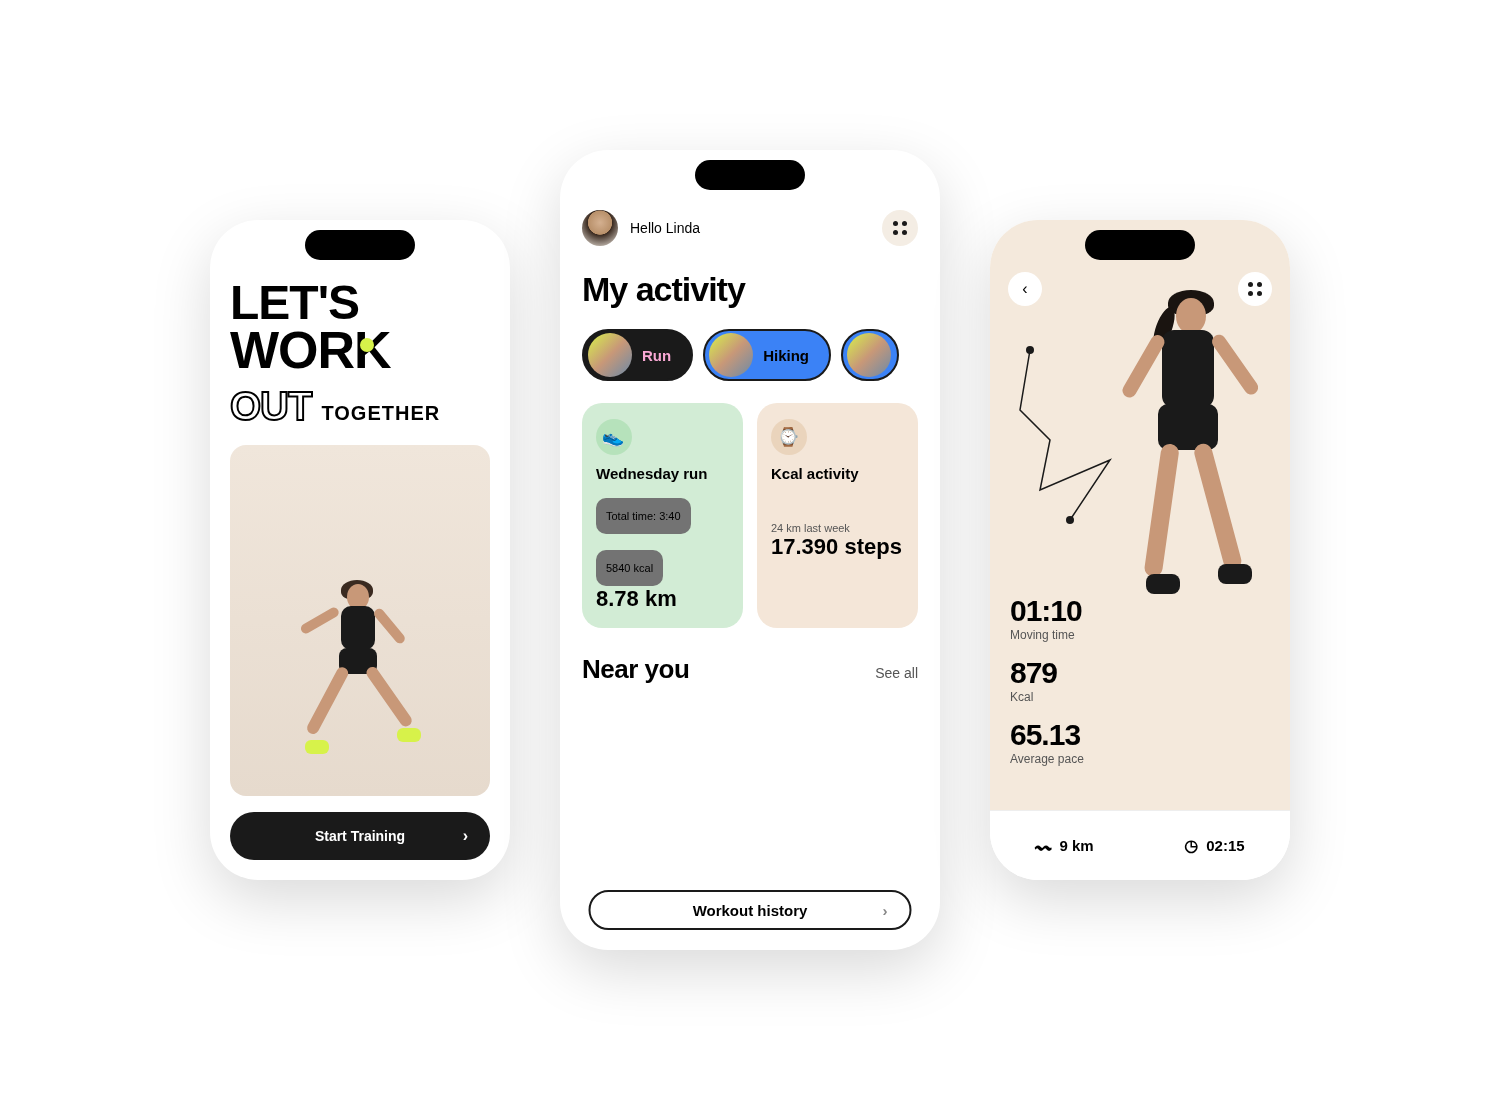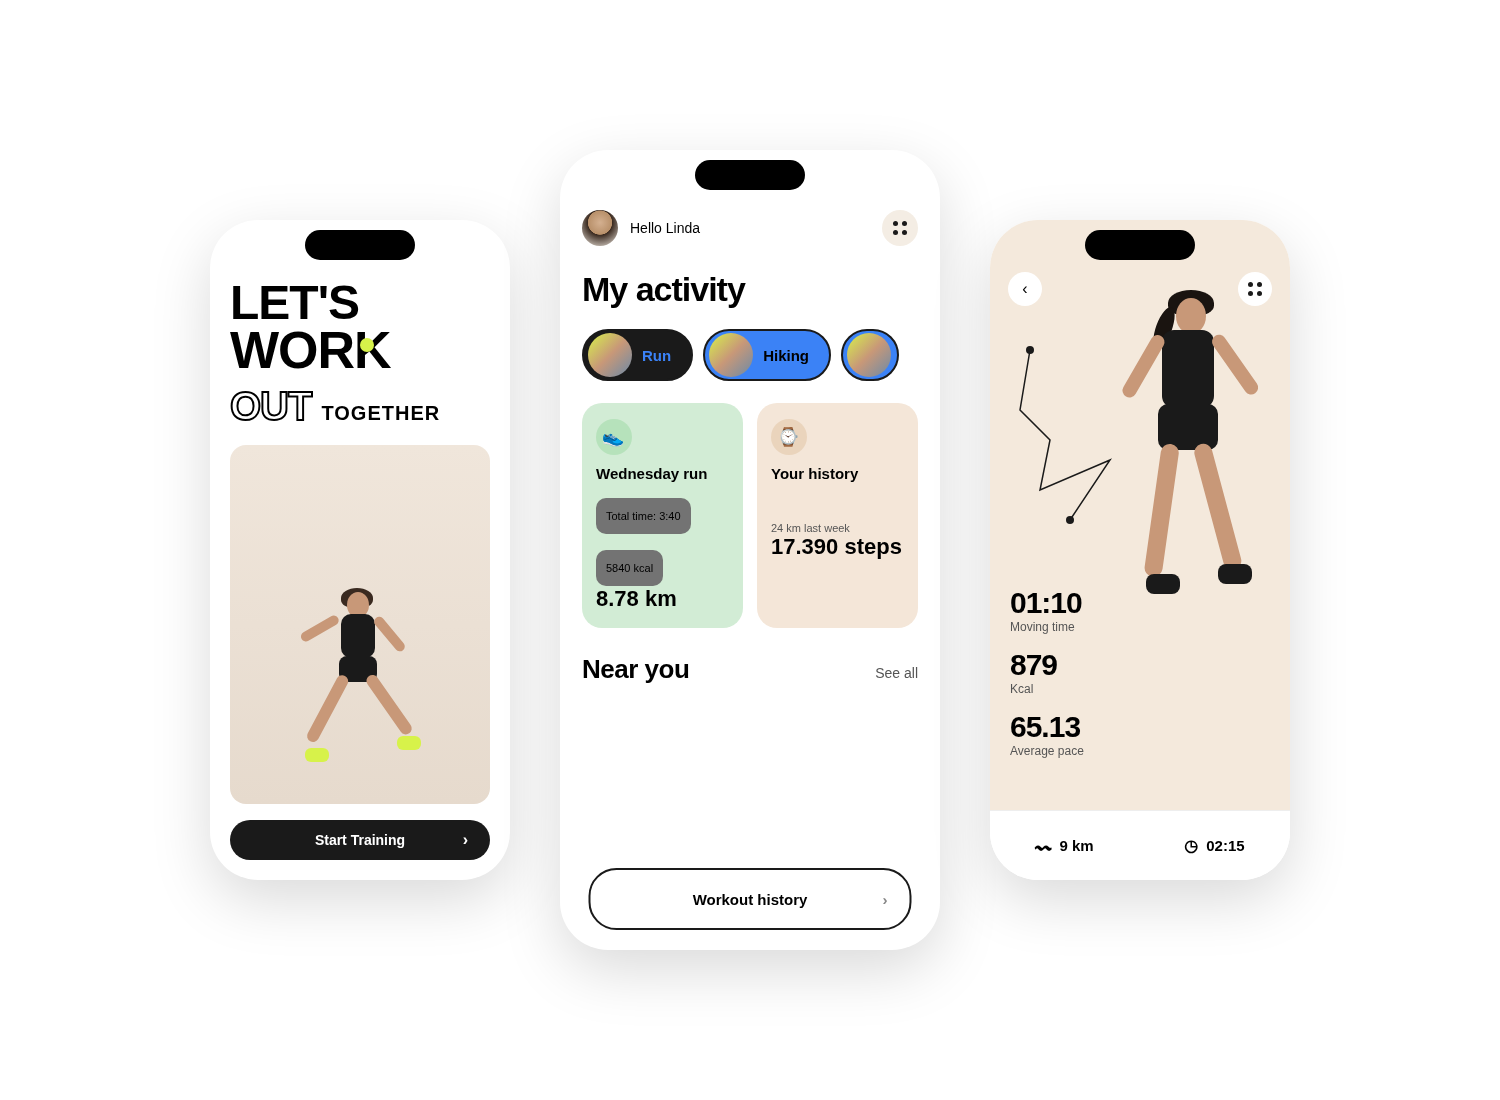--- a/index.html
+++ b/index.html
@@ -41,21 +41,21 @@
 .runner .torso { position:absolute; top:30px; left:56px; width:34px; height:44px; background:#1a1a1a; border-radius:10px; }
 .runner .shorts { position:absolute; top:72px; left:54px; width:38px; height:26px; background:#1a1a1a; border-radius:8px; }
 .runner .arm-r { position:absolute; top:34px; left:86px; width:10px; height:42px; background:#c89878; border-radius:6px; transform:rotate(-40deg); transform-origin:top; }
 .runner .arm-l { position:absolute; top:34px; left:48px; width:10px; height:42px; background:#c89878; border-radius:6px; transform:rotate(60deg); transform-origin:top; }
 .runner .leg-r { position:absolute; top:92px; left:78px; width:12px; height:70px; background:#c89878; border-radius:8px; transform:rotate(-35deg); transform-origin:top; }
 .runner .leg-l { position:absolute; top:92px; left:54px; width:12px; height:74px; background:#c89878; border-radius:8px; transform:rotate(28deg); transform-origin:top; }
 .runner .shoe-r { position:absolute; top:152px; left:112px; width:24px; height:14px; background:#d7f24a; border-radius:6px; }
 .runner .shoe-l { position:absolute; top:164px; left:20px; width:24px; height:14px; background:#d7f24a; border-radius:6px; }
 
 .p1-btn {
-  margin-top:16px; height:40px; background:#1a1a1a; color:#fff;
+  margin-top:16px; height:48px; background:#1a1a1a; color:#fff;
   border-radius:28px; display:flex; align-items:center; justify-content:center;
   font-weight:600; font-size:14px; position:relative;
 }
 .p1-btn .chev { position:absolute; right:22px; font-size:16px; }
 
 
 .p2-content { padding:60px 22px 20px; height:100%; display:flex; flex-direction:column; }
 .p2-header { display:flex; align-items:center; gap:12px; }
 .avatar { width:36px; height:36px; border-radius:50%; background:radial-gradient(circle at 50% 35%,#d4b090 0%,#b8906a 40%,#3a2a20 42%,#f4ede4 100%); }
 .hello { font-size:14px; font-weight:500; }
@@ -67,21 +67,21 @@
 .four-dots i { width:5px; height:5px; background:#1a1a1a; border-radius:50%; }
 
 .p2-title { font-size:34px; font-weight:700; margin-top:24px; letter-spacing:-1px; }
 
 .chips { display:flex; gap:10px; margin-top:20px; overflow:hidden; }
 .chip {
   height:52px; border-radius:28px; display:flex; align-items:center;
   padding:4px 20px 4px 4px; gap:10px; font-weight:600; font-size:15px;
   border:2px solid #1a1a1a; background:#3b82f6; flex-shrink:0;
 }
-.chip.active { background:#1a1a1a; color:#3b82f6; border-color:#1a1a1a; }
+.chip.active { background:#1a1a1a; color:#f9a8d4; border-color:#1a1a1a; }
 .chip .thumb { width:44px; height:44px; border-radius:50%; background:linear-gradient(135deg,#d7f24a 0%,#c89878 50%,#6a8aa8 100%); }
 .chip.partial { padding-right:6px; }
 
 .cards { display:flex; gap:14px; margin-top:22px; }
 .card { flex:1; border-radius:20px; padding:16px 14px; }
 .card.green { background:#d2ecd5; }
 .card.peach { background:#f4e6d8; }
 .card-icon { width:36px; height:36px; border-radius:50%; display:flex; align-items:center; justify-content:center; font-size:18px; }
 .card.green .card-icon { background:#b6e2bb; }
 .card.peach .card-icon { background:#ead4bc; }
@@ -106,21 +106,21 @@
 }
 .event-runner { position:absolute; bottom:-10px; right:60px; width:110px; height:100px; }
 .event-runner .eh { position:absolute; top:6px; left:50px; width:18px; height:20px; background:#c89878; border-radius:50%; }
 .event-runner .ehair { position:absolute; top:2px; left:46px; width:26px; height:14px; background:#2a2218; border-radius:50%; }
 .event-runner .et { position:absolute; top:24px; left:40px; width:36px; height:38px; background:#4a6a9a; border-radius:10px; }
 .event-runner .ea1 { position:absolute; top:26px; left:72px; width:40px; height:8px; background:#c89878; border-radius:6px; transform:rotate(-20deg); }
 .event-runner .ea2 { position:absolute; top:44px; left:16px; width:30px; height:8px; background:#c89878; border-radius:6px; transform:rotate(25deg); }
 
 .history-btn {
   position:absolute; bottom:20px; left:50%; transform:translateX(-50%);
-  width:85%; height:62px; background:#fff; border:2px solid #1a1a1a;
+  width:85%; height:40px; background:#fff; border:2px solid #1a1a1a;
   border-radius:28px; display:flex; align-items:center; justify-content:center;
   font-weight:600; font-size:15px;
 }
 .history-btn .chev { position:absolute; right:22px; color:#888; }
 
 
 .p3-content { height:100%; display:flex; flex-direction:column; }
 .p3-hero {
   flex:1; background:#f4e9dc; position:relative; padding:56px 18px 18px;
 }
@@ -139,21 +139,21 @@
 .p3-runner .pony { position:absolute; top:26px; left:66px; width:16px; height:44px; background:#1a1410; border-radius:50%; transform:rotate(20deg); }
 .p3-runner .torso { position:absolute; top:50px; left:72px; width:52px; height:78px; background:#1a1a1a; border-radius:12px; }
 .p3-runner .shorts { position:absolute; top:124px; left:68px; width:60px; height:46px; background:#1a1a1a; border-radius:10px; }
 .p3-runner .arm-r { position:absolute; top:56px; left:118px; width:14px; height:70px; background:#c89878; border-radius:8px; transform:rotate(-35deg); transform-origin:top; }
 .p3-runner .arm-l { position:absolute; top:56px; left:64px; width:14px; height:70px; background:#c89878; border-radius:8px; transform:rotate(30deg); transform-origin:top; }
 .p3-runner .leg-r { position:absolute; top:164px; left:102px; width:18px; height:130px; background:#c89878; border-radius:10px; transform:rotate(-15deg); transform-origin:top; }
 .p3-runner .leg-l { position:absolute; top:164px; left:72px; width:18px; height:134px; background:#c89878; border-radius:10px; transform:rotate(8deg); transform-origin:top; }
 .p3-runner .shoe-r { position:absolute; top:284px; left:128px; width:34px; height:20px; background:#1a1a1a; border-radius:8px; }
 .p3-runner .shoe-l { position:absolute; top:294px; left:56px; width:34px; height:20px; background:#1a1a1a; border-radius:8px; }
 
-.stats { position:absolute; left:20px; bottom:38px; }
+.stats { position:absolute; left:20px; bottom:30px; }
 .stat-val { font-size:30px; font-weight:800; letter-spacing:-1px; }
 .stat-lbl { font-size:12px; color:#555; margin-bottom:14px; }
 
 .p3-footer {
   height:70px; background:#fff; display:flex; align-items:center; justify-content:space-around;
   border-top:1px solid #eee;
 }
 .foot-item { display:flex; align-items:center; gap:8px; font-weight:600; font-size:15px; }
 .foot-icon { font-size:16px; }
 </style>
@@ -230,21 +230,21 @@
     <div class="cards">
       <div class="card green">
         <div class="card-icon">👟</div>
         <h4>Wednesday run</h4>
         <div class="pill">Total time: 3:40</div><br>
         <div class="pill">5840 kcal</div>
         <div class="big">8.78 km</div>
       </div>
       <div class="card peach">
         <div class="card-icon">⌚</div>
-        <h4>Your history</h4>
+        <h4>Kcal activity</h4>
         <div class="sub">24 km last week</div>
         <div class="big">17.390 steps</div>
       </div>
     </div>
 
     <div class="near-row">
       <div class="near-title">Near you</div>
       <div class="see-all">See all</div>
     </div>
 

